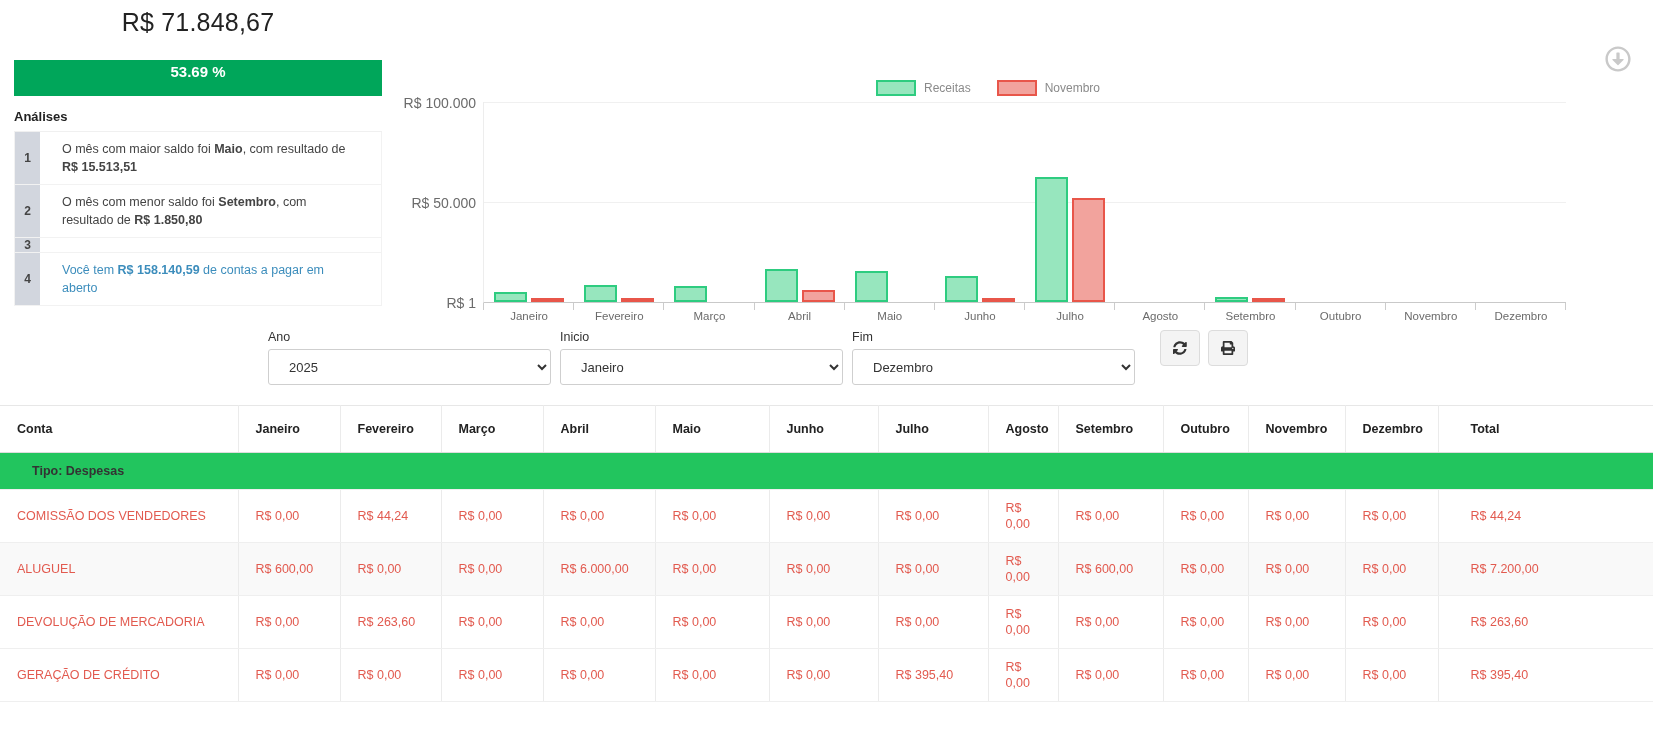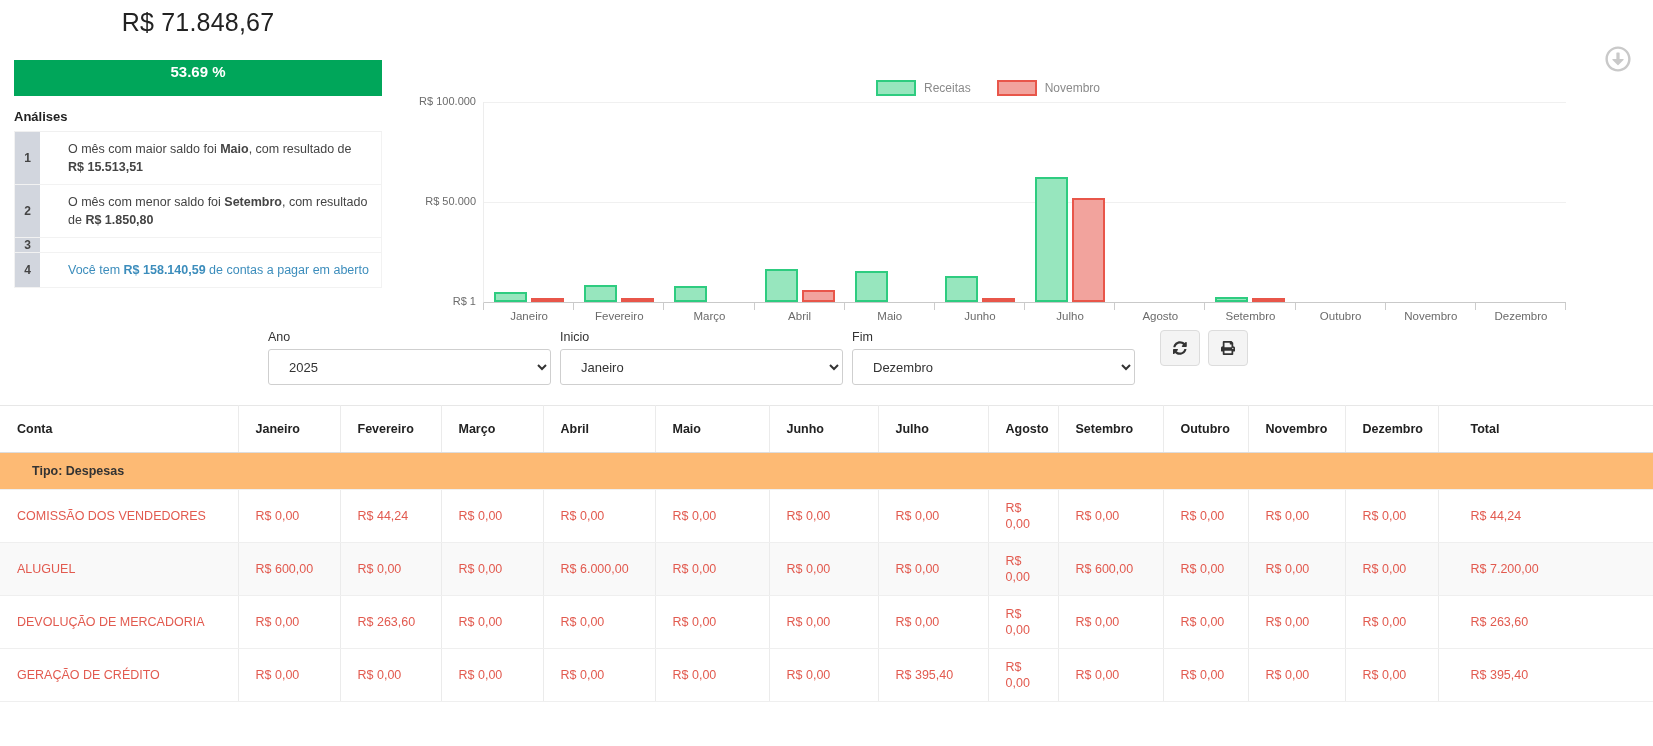--- a/index.html
+++ b/index.html
@@ -16,35 +16,35 @@
     margin-top:23px; height:36px; background:var(--accent-green,#00a65a);
     text-align:center; line-height:24px; color:#fff; font-weight:700; font-size:15px;
   }
   .analyses-title { margin-top:13px; font-size:13px; font-weight:700; color:#222; }
   .analyses-list { margin-top:7px; border-top:1px solid #f0f0f0; }
   .analysis-item { display:flex; border:1px solid #f2f2f2; border-top:none; align-items:stretch; }
   .analysis-num {
     flex:0 0 25px; background:#d2d6de; color:#444; font-weight:700; font-size:12px;
     display:flex; align-items:center; justify-content:center;
   }
-  .analysis-text { padding:8px 12px; font-size:12.5px; line-height:18px; color:#444;margin-left:16px; }
+  .analysis-text { padding:8px 22px; font-size:12.5px; line-height:18px; color:#444; }
   .analysis-text b { font-weight:700; }
   .analysis-item.is-link .analysis-text { color:var(--link-blue,#3c8dbc); cursor:pointer; }
 
   
   .chart-panel { position:absolute; left:400px; top:36px; width:1176px; height:300px; }
   .chart-title { position:absolute; top:4px; left:0; right:0; text-align:center; font-size:19px; font-weight:700; color:#333; }
   .chart-legend { position:absolute; top:44px; left:0; right:0; display:flex; justify-content:center; gap:26px; }
   .legend-item { display:flex; align-items:center; gap:8px; font-size:12px; color:#8a8a8a; }
   .legend-swatch { width:36px; height:12px; border:2px solid; }
   .legend-swatch.s0 { background:var(--s0-fill); border-color:var(--s0-border); }
   .legend-swatch.s1 { background:var(--s1-fill); border-color:var(--s1-border); }
 
   .chart-wrap { position:absolute; top:66px; left:0; right:0; height:234px; }
-  .ylab { position:absolute; left:0; width:76px; text-align:right; font-size:11px; color:#6b6b6b; }
+  .ylab { position:absolute; left:0; width:76px; text-align:right; font-size:14px; color:#6b6b6b; }
   .plot {
     position:absolute; left:83px; top:0; width:1082px; height:200px;
     border-left:1px solid #ededed; border-bottom:1px solid #c9c9c9;
   }
   .gridline { position:absolute; left:0; right:0; height:1px; background:#f0f0f0; }
   .chart-cells { position:absolute; left:0; right:0; bottom:0; top:0; display:flex; }
   .chart-cells::before { content:""; position:absolute; left:-1px; bottom:-8px; width:1px; height:7px; background:#ccc; }
   .chart-cell { position:relative; flex:1 1 0; }
   .chart-cell::after { content:""; position:absolute; right:0; bottom:-8px; width:1px; height:7px; background:#ccc; }
   .chart-bars { position:absolute; left:0; right:0; bottom:0; display:flex; justify-content:center; align-items:flex-end; gap:4px; }
@@ -80,21 +80,21 @@
   }
   .data-table th {
     text-align:left; font-size:12.5px; font-weight:700; color:#222;
     padding:16px 17px; border-bottom:1px solid #ddd; border-right:1px solid #ebebeb;
   }
   .data-table td {
     font-size:12.5px; line-height:16px; padding:10px 17px;
     border-bottom:1px solid #efefef; border-right:1px solid #ebebeb;
   }
   .data-table th:last-child, .data-table td:last-child { border-right:none;padding-left:32px; }
-  .section-row td { background:#fdba74; font-weight:700; color:#333; }
+  .section-row td { background:#22c55e; font-weight:700; color:#333; }
   .data-row td { color:var(--expense-red,#e25a4f); }
   .data-row.stripe td { background:#f9f9f9; }
 </style>
 </head>
 <body>
 
 <div class="page">
 
   <div class="left-panel">
     <div class="big-value">R$ 71.848,67</div>

